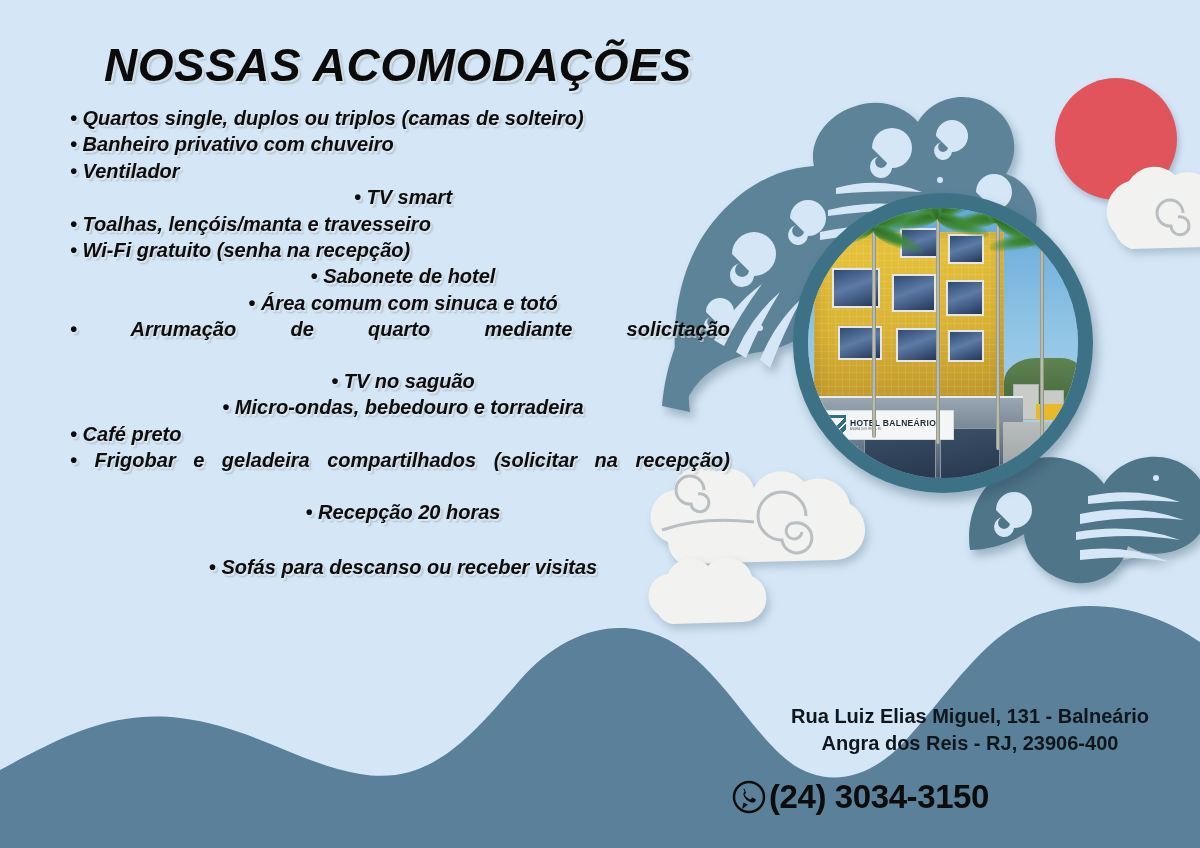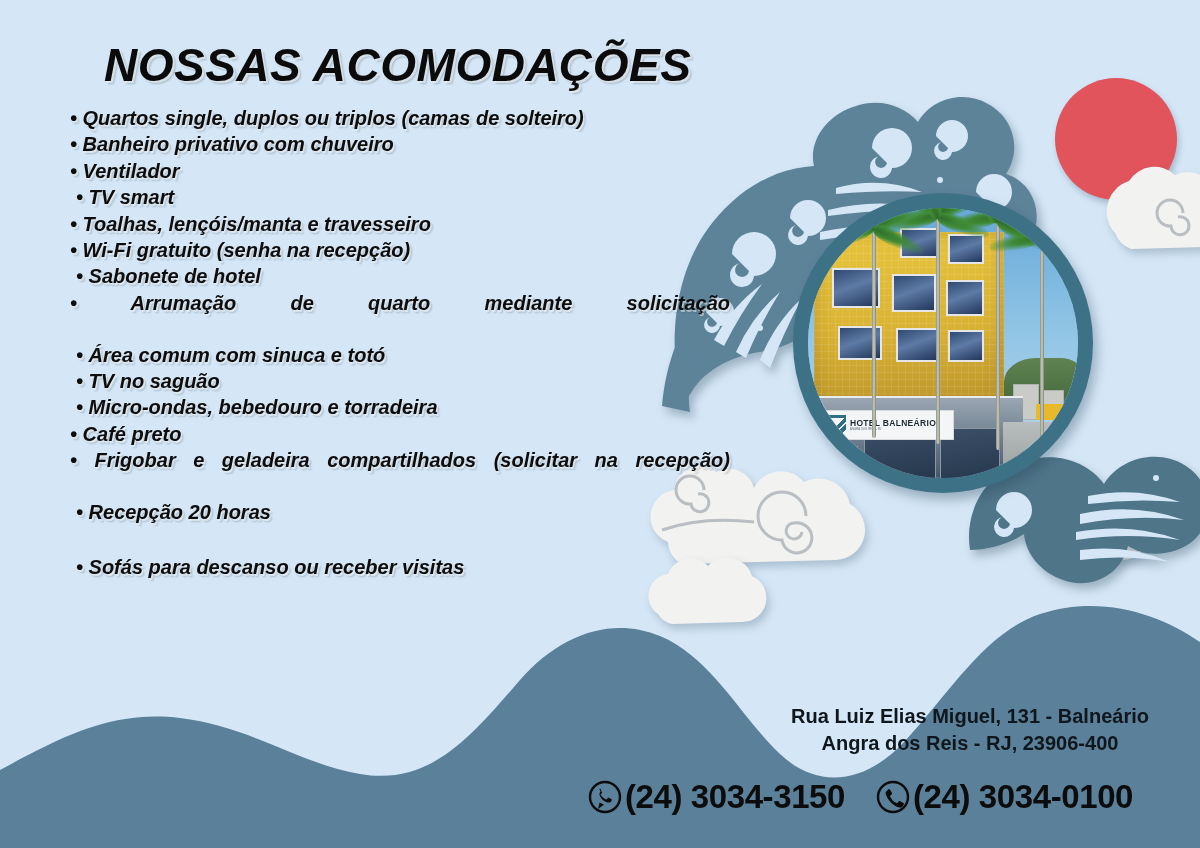--- a/index.html
+++ b/index.html
@@ -169,21 +169,21 @@
     font-size: 20px;
     font-weight: 700;
     font-style: italic;
     color: #0d0d0d;
     line-height: 1.27;
     margin: 0 0 1px 0;
     text-shadow: 1.5px 1.5px 0 rgba(255,255,255,.5), 2.5px 2.5px 2px rgba(60,80,95,.28);
   }
   .item.just { text-align: justify; }
   .item.just::after { content: ""; display: inline-block; width: 100%; }
-  .item.ind1 { padding-left: 6px; }
+  .item.ind1 { padding-left: 6px; text-align: center; }
   .item.last { margin-top: 30px; }
 
   .addr {
     position: absolute;
     left: 744px; top: 703px;
     width: 452px;
     text-align: center;
     font-size: 20px;
     font-weight: 700;
     color: #10171c;
@@ -356,22 +356,22 @@
   <div class="title">NOSSAS ACOMODAÇÕES</div>
 
   <div class="list">
     <p class="item">• Quartos single, duplos ou triplos (camas de solteiro)</p>
     <p class="item">• Banheiro privativo com chuveiro</p>
     <p class="item">• Ventilador</p>
     <p class="item ind1">• TV smart</p>
     <p class="item">• Toalhas, lençóis/manta e travesseiro</p>
     <p class="item">• Wi-Fi gratuito (senha na recepção)</p>
     <p class="item ind1">• Sabonete de hotel</p>
+    <p class="item ind1">• Área comum com sinuca e totó</p>
     <p class="item just">• Arrumação de quarto mediante solicitação</p>
-    <p class="item ind1">• Área comum com sinuca e totó</p>
     <p class="item ind1">• TV no saguão</p>
     <p class="item ind1">• Micro-ondas, bebedouro e torradeira</p>
     <p class="item">• Café preto</p>
     <p class="item just">• Frigobar e geladeira compartilhados (solicitar na recepção)</p>
     <p class="item ind1">• Recepção 20 horas</p>
     <p class="item ind1 last">• Sofás para descanso ou receber visitas</p>
   </div>
 
   <svg class="footer-wave" viewBox="0 0 1200 260" preserveAspectRatio="none">
     <path d="M0,182 C60,150 110,122 180,130 C250,138 300,176 360,186
@@ -397,27 +397,15 @@
                  c-0.1,-0.2 -0.4,-0.3 -0.8,-0.5 c-0.4,-0.2 -2,-1 -2.3,-1.1
                  c-0.3,-0.1 -0.6,-0.2 -0.8,0.2 c-0.2,0.4 -0.9,1.1 -1.1,1.4
                  c-0.2,0.2 -0.4,0.3 -0.8,0.1 c-0.4,-0.2 -1.6,-0.6 -3,-1.9
                  c-1.1,-1 -1.9,-2.2 -2.1,-2.6 c-0.2,-0.4 0,-0.6 0.2,-0.8
                  c0.2,-0.2 0.4,-0.5 0.6,-0.7 c0.2,-0.2 0.2,-0.4 0.4,-0.7
                  c0.1,-0.3 0,-0.5 -0.1,-0.7 c-0.1,-0.2 -0.8,-1.9 -1.1,-2.6
                  c-0.3,-0.7 -0.6,-0.6 -0.8,-0.6 c-0.2,0 -0.5,0 -0.7,0 z" fill="#0c0c0c"></path>
       </svg>
       <span>(24) 3034-3150</span>
     </a>
-    <a class="phone" href="#" style="text-decoration:none;">
-      <svg width="36" height="36" viewBox="0 0 36 36">
-        <circle cx="18" cy="18" r="15" fill="none" stroke="#0c0c0c" stroke-width="2.4"></circle>
-        <path d="M13.2,10.4 c0.7,-0.5 1.5,-0.3 1.9,0.4 l1.7,3 c0.4,0.7 0.2,1.5 -0.4,1.9
-                 l-1.1,0.8 c-0.3,0.2 -0.4,0.6 -0.2,1 c0.6,1.4 1.5,2.8 2.6,3.9
-                 c1.1,1.1 2.5,2 3.9,2.6 c0.4,0.2 0.8,0 1,-0.3 l0.8,-1.1
-                 c0.4,-0.6 1.2,-0.8 1.9,-0.4 l3,1.7 c0.7,0.4 0.9,1.2 0.4,1.9
-                 l-1.3,1.8 c-0.6,0.9 -1.8,1.3 -2.9,1 c-3,-0.8 -6,-2.6 -8.6,-5.2
-                 c-2.6,-2.6 -4.4,-5.6 -5.2,-8.6 c-0.3,-1.1 0.1,-2.3 1,-2.9 z" fill="#0c0c0c"></path>
-      </svg>
-      <span>(24) 3034-0100</span>
-    </a>
   </div>
 
 </div>
 
 </body></html>

